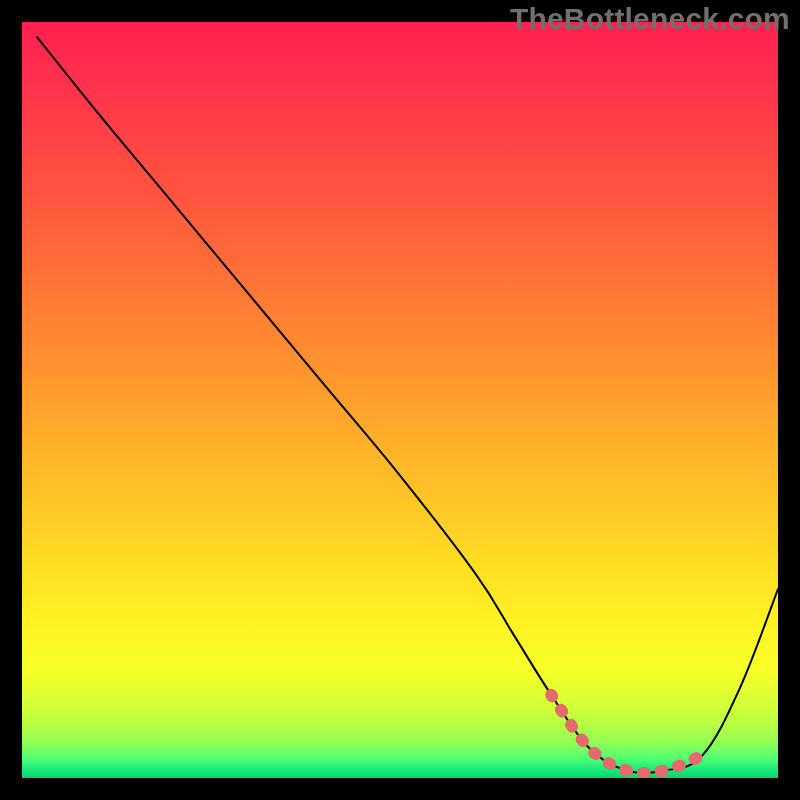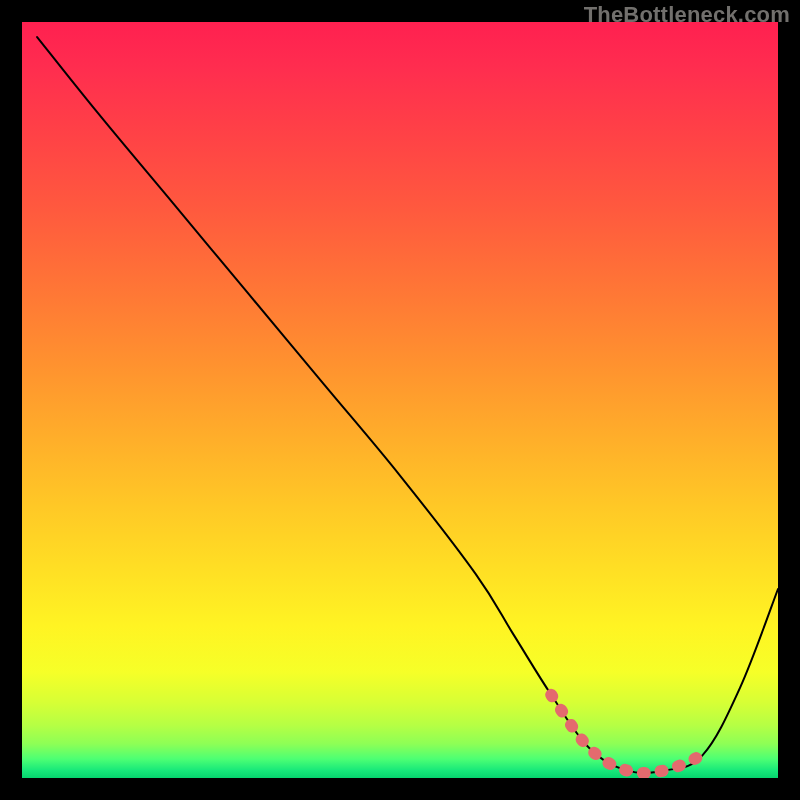--- a/index.html
+++ b/index.html
@@ -16,21 +16,21 @@
     top: 22px;
     width: 756px;
     height: 756px;
     background: #000;
   }
   .watermark {
     position: absolute;
     top: 2px;
     right: 10px;
     font-family: Arial, Helvetica, sans-serif;
-    font-size: 22px;
+    font-size: 30px;
     font-weight: 600;
     color: #72706d;
     letter-spacing: 0.2px;
     z-index: 10;
   }
   svg {
     display: block;
   }
 </style>
 </head>

